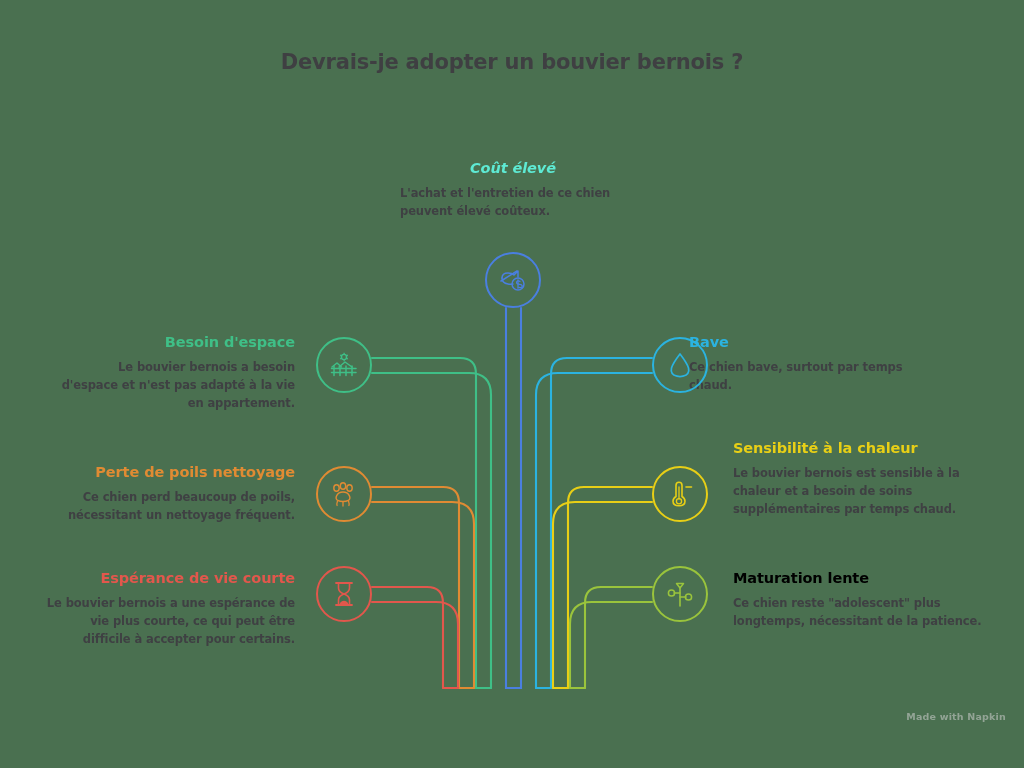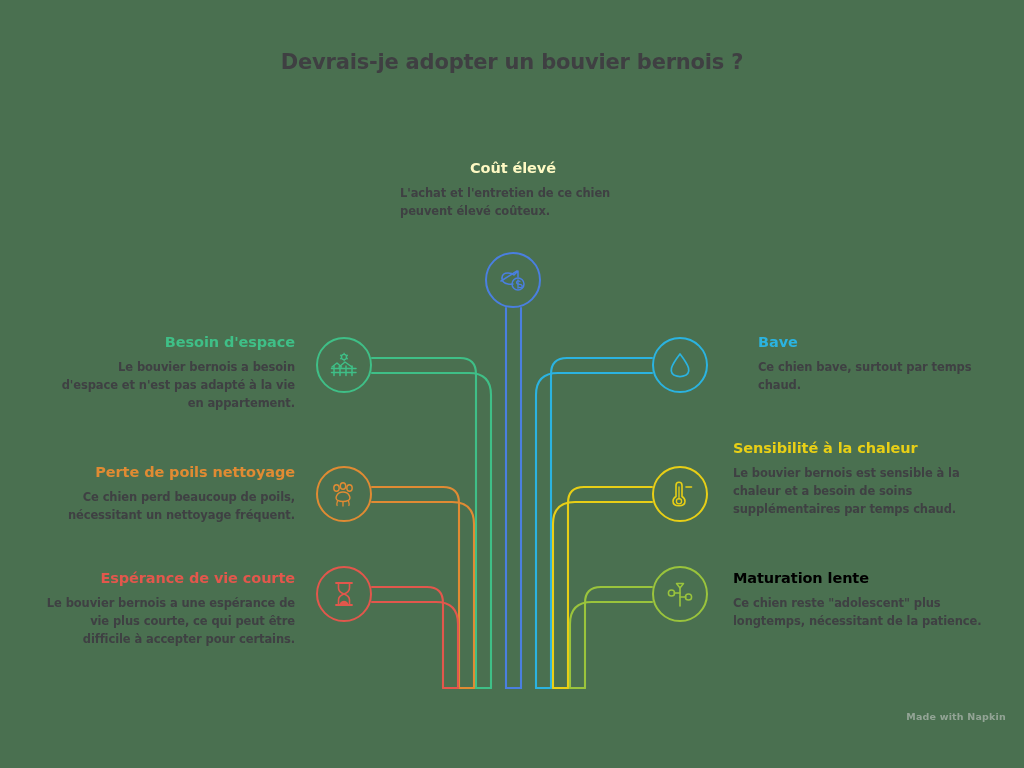--- a/index.html
+++ b/index.html
@@ -141,21 +141,21 @@
     </g>
 
     <g>
       <path d="M 652 587 L 601 587 Q 585 587 585 603 L 585 688" fill="none" stroke="#9ac43c" stroke-width="2.1" stroke-linecap="round"></path>
       <path d="M 652 602 L 592 602 Q 570 602 570 624 L 570 688" fill="none" stroke="#9ac43c" stroke-width="2.1" stroke-linecap="round"></path>
       <path d="M 570 688 L 585 688" fill="none" stroke="#9ac43c" stroke-width="2.1" stroke-linecap="round"></path>
     </g>
   </svg>
 
   <div class="block align-center" style="left:378px; top:160px; width:270px;">
-    <div class="b-title" style="color:#fef9c3;">Coût élevé</div>
+    <div class="b-title" style="color:#5eead4;font-style:italic;">Coût élevé</div>
     <div class="b-desc" style="text-align:left; padding-left:22px;">L'achat et l'entretien de ce chien peuvent élevé coûteux.</div>
   </div>
   <div class="node-circle" style="left:485px; top:252px; border-color:#4a7fe0;">
     <svg width="30" height="30" viewBox="0 0 30 30">
       <path d="M4 13 q0 -5 6 -5 q4 0 6 2 l4 -4 l0 6" fill="none" stroke="#4a7fe0" stroke-width="1.5" stroke-linecap="round" stroke-linejoin="round"></path>
       <path d="M4 13 q0 5 6 6 q3 0.5 5 0" fill="none" stroke="#4a7fe0" stroke-width="1.5" stroke-linecap="round"></path>
       <line x1="3" y1="16" x2="19" y2="6" stroke="#4a7fe0" stroke-width="1.5" stroke-linecap="round"></line>
       <circle cx="20" cy="19" r="6" fill="none" stroke="#4a7fe0" stroke-width="1.5"></circle>
       <path d="M22 16.3 q-3.4 -1.2 -3.4 1.3 q0 1.6 3 1.7 q2.6 0.2 2.6 1.8 q0 2.3 -3.4 1.2" fill="none" stroke="#4a7fe0" stroke-width="1.3" stroke-linecap="round"></path>
       <line x1="20" y1="14.8" x2="20" y2="23.2" stroke="#4a7fe0" stroke-width="1.3" stroke-linecap="round"></line>
@@ -201,21 +201,21 @@
   <div class="node-circle" style="left:316px; top:566px; border-color:#e2574c;">
     <svg width="30" height="30" viewBox="0 0 30 30">
       <line x1="7" y1="4" x2="23" y2="4" stroke="#e2574c" stroke-width="1.8" stroke-linecap="round"></line>
       <line x1="7" y1="26" x2="23" y2="26" stroke="#e2574c" stroke-width="1.8" stroke-linecap="round"></line>
       <path d="M9.5 4 L9.5 9 Q9.5 13 15 15 Q20.5 13 20.5 9 L20.5 4" fill="none" stroke="#e2574c" stroke-width="1.6" stroke-linejoin="round"></path>
       <path d="M9.5 26 L9.5 21 Q9.5 17 15 15 Q20.5 17 20.5 21 L20.5 26" fill="none" stroke="#e2574c" stroke-width="1.6" stroke-linejoin="round"></path>
       <path d="M11.3 24.3 Q15 20.5 18.7 24.3 z" fill="#e2574c" stroke="#e2574c" stroke-width="1.2" stroke-linejoin="round"></path>
     </svg>
   </div>
 
-  <div class="block align-left" style="left:758px; top:334px; width:250px;">
+  <div class="block align-left" style="left:689px; top:334px; width:250px;">
     <div class="b-title" style="color:#2bb3e0;">Bave</div>
     <div class="b-desc">Ce chien bave, surtout par temps chaud.</div>
   </div>
   <div class="node-circle" style="left:652px; top:337px; border-color:#2bb3e0;">
     <svg width="30" height="30" viewBox="0 0 30 30">
       <path d="M15 4 Q8 13 6.5 18 Q5 24.5 12 26.2 Q15 26.9 18 26.2 Q25 24.5 23.5 18 Q22 13 15 4 z" fill="none" stroke="#2bb3e0" stroke-width="1.7" stroke-linejoin="round"></path>
     </svg>
   </div>
 
   <div class="block align-left" style="left:733px; top:440px; width:260px;">

